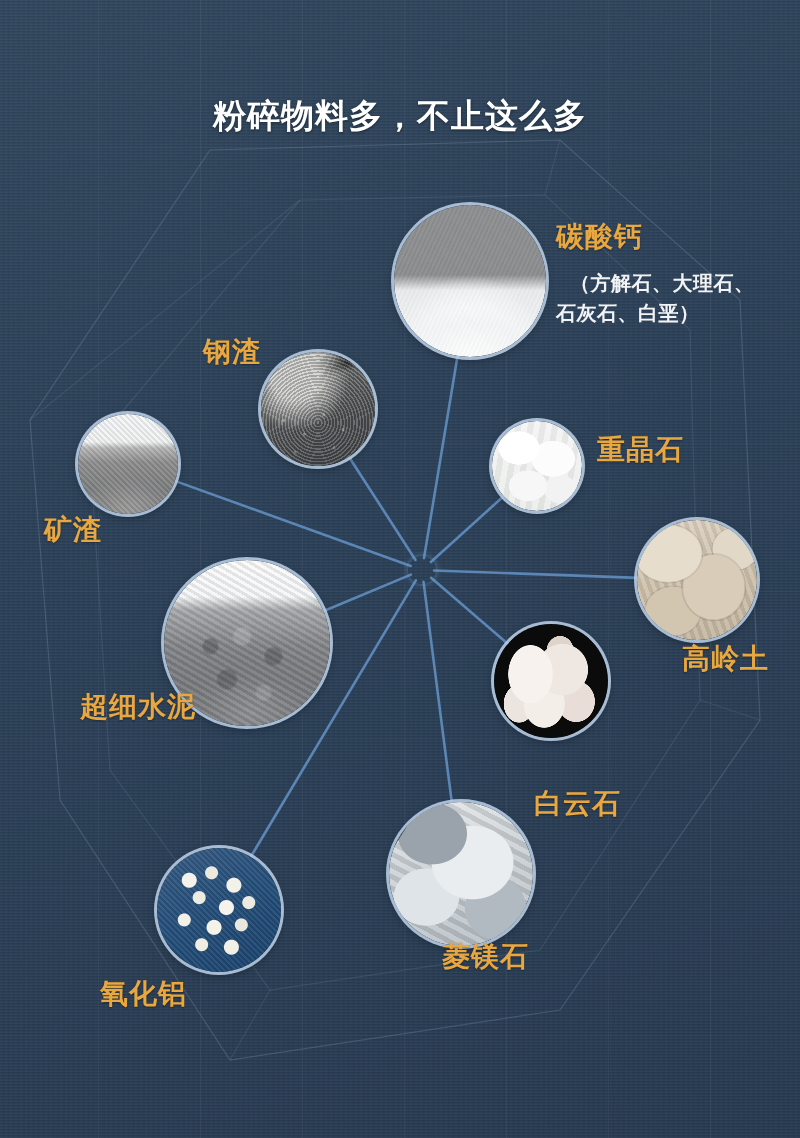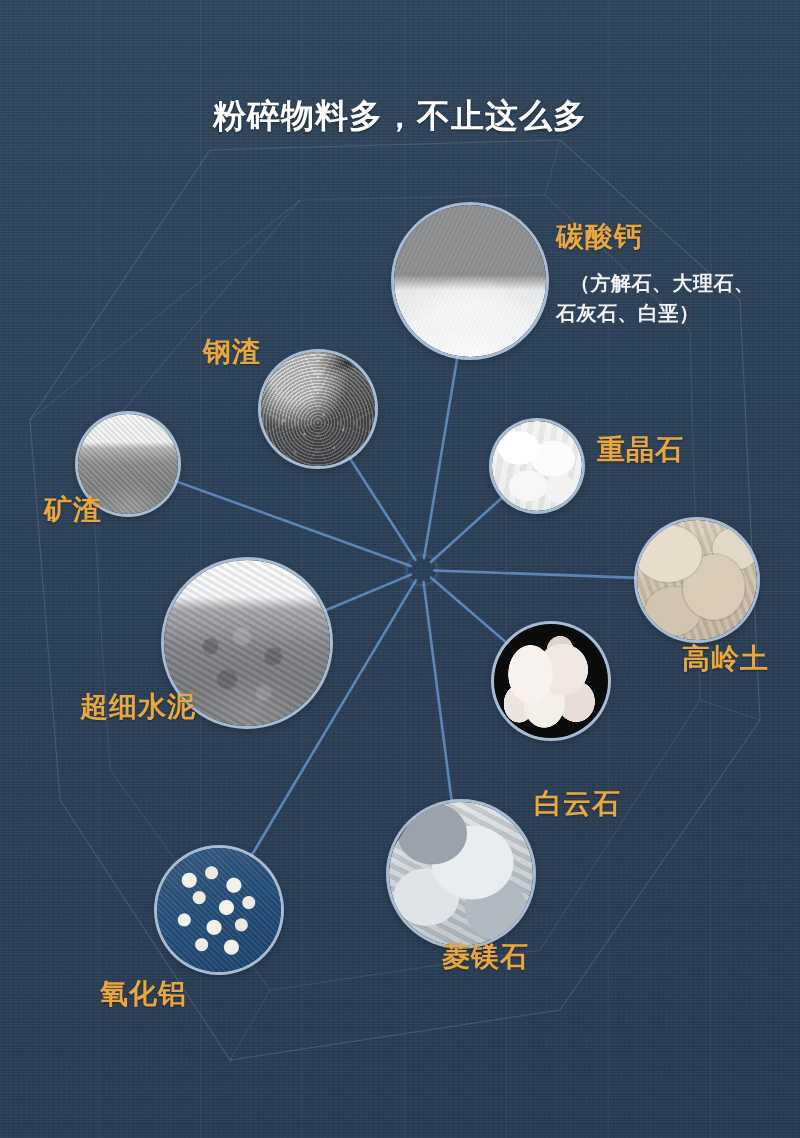--- a/index.html
+++ b/index.html
@@ -229,21 +229,21 @@
         <div>（方解石、大理石、</div>
         <div style="margin-left: -14px;">石灰石、白垩）</div>
       </div>
       <div class="bubble" style="left: 261px; top: 352px; height: 114px; width: 114px;">
         <div class="art tex-gangzha"></div>
       </div>
       <div class="lbl" style="left: 187px; top: 333px; margin-left: 16px;">钢渣</div>
       <div class="bubble" style="left: 78px; top: 414px; height: 100px; width: 100px;">
         <div class="art tex-kuangzha"></div>
       </div>
-      <div class="lbl" style="left: 44px; top: 491px; font-family: Liberation Mono, monospace;">矿渣</div>
+      <div class="lbl" style="left: 44px; top: 511px; font-family: Liberation Mono, monospace;">矿渣</div>
       <div class="bubble" style="left: 164px; top: 560px; height: 166px; width: 166px;">
         <div class="art tex-cement"></div>
       </div>
       <div class="lbl" style="left: 80px; top: 688px;">超细水泥</div>
       <div class="bubble" style="left: 157px; top: 848px; height: 124px; width: 124px;">
         <div class="art tex-alumina"></div>
       </div>
       <div class="lbl" style="left: 100px; top: 975px;">氧化铝</div>
       <div class="bubble" style="left: 389px; top: 802px; height: 144px; width: 144px;">
         <div class="art tex-magnesite"></div>

